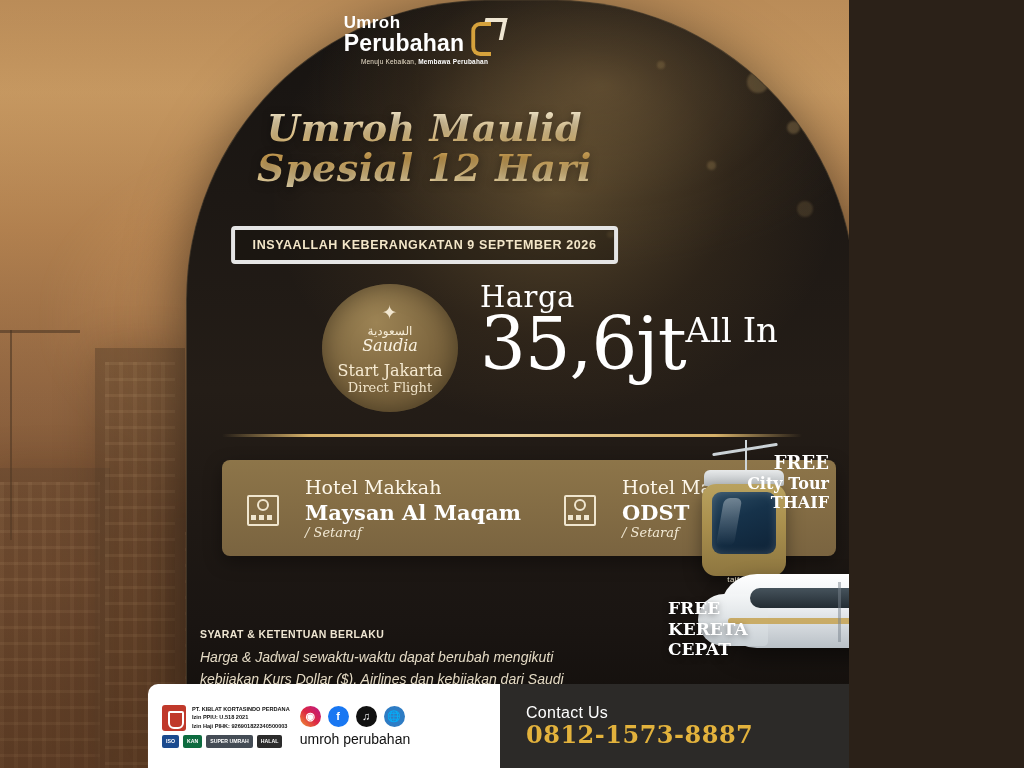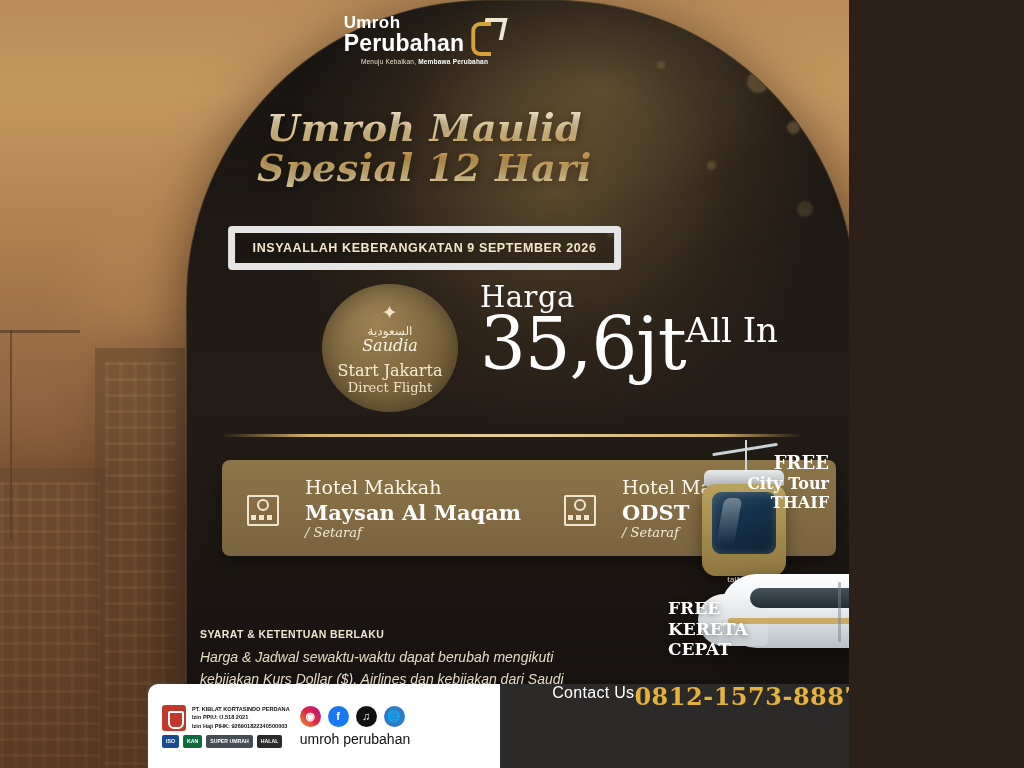--- a/index.html
+++ b/index.html
@@ -82,21 +82,21 @@
     font-size:38px;line-height:1.04;letter-spacing:.5px;
     background:linear-gradient(180deg,#fdf3d8 0%, #e8c888 38%, #c79b4e 62%, #f5e3b4 100%);
     -webkit-background-clip:text;background-clip:text;color:transparent;
     text-shadow:0 2px 10px rgba(0,0,0,.35);
   }
   .headline .l2{display:block;}
 
   
   .datepill{
     position:absolute;left:50%;transform:translateX(-50%);top:226px;z-index:6;
-    border:7px solid #e5e5e5;border-radius:4px;
+    border:4px solid #e5e5e5;border-radius:4px;
     padding:8px 18px;color:#f3e6c8;font-size:12.5px;font-weight:bold;letter-spacing:.6px;
     background:rgba(20,16,12,.35);
   }
 
   
   .airline{
     position:absolute;left:322px;top:284px;width:136px;height:128px;border-radius:50%;
     background:radial-gradient(circle at 40% 30%, #9c8354 0%, #7c653e 55%, #63502f 100%);
     display:flex;flex-direction:column;align-items:center;justify-content:center;
     color:#f6ead1;text-align:center;z-index:6;
@@ -174,21 +174,21 @@
     font-family:"DejaVu Serif",serif;font-weight:bold;font-size:17px;line-height:1.22;text-shadow:0 2px 6px rgba(0,0,0,.5);}
 
   
   .terms{position:absolute;left:200px;top:628px;z-index:6;color:#efe6d2;}
   .terms-title{font-size:10.5px;font-weight:bold;letter-spacing:.4px;}
   .terms-body{font-size:14px;font-style:italic;line-height:1.55;margin-top:7px;color:#e4dac4;max-width:390px;}
 
   
   .bottom{position:absolute;left:148px;bottom:0;width:740px;height:84px;z-index:9;display:flex;}
   .bottom-left{width:352px;background:#fff;border-radius:10px 0 0 0;display:flex;align-items:center;gap:10px;padding:0 14px;box-sizing:border-box;}
-  .bottom-right{flex:1;background:#2c2a28;border-radius:0 10px 0 0;display:flex;flex-direction:row;justify-content:center;padding-left:26px;box-sizing:border-box;}
+  .bottom-right{flex:1;background:#2c2a28;border-radius:0 10px 0 0;display:flex;flex-direction:column;justify-content:center;padding-left:26px;box-sizing:border-box;}
   .contact-label{color:#fff;font-size:16px;letter-spacing:.3px;}
   .contact-num{color:#e3b23c;font-family:"DejaVu Serif",serif;font-weight:bold;font-size:24px;line-height:1.1;letter-spacing:.5px;}
 
   .company{display:flex;flex-direction:column;gap:4px;}
   .co-top{display:flex;align-items:center;gap:6px;}
   .co-logo{width:24px;height:26px;background:#c0392b;border-radius:3px;position:relative;flex:none;}
   .co-logo:after{content:"";position:absolute;left:6px;top:6px;width:12px;height:14px;border:2px solid #fff;border-radius:2px 2px 6px 6px;}
   .co-lines{font-size:5.6px;line-height:1.45;color:#111;font-weight:bold;}
   .cert-row{display:flex;gap:4px;align-items:center;}
   .cert{height:13px;border-radius:2px;display:flex;align-items:center;justify-content:center;color:#fff;font-size:5.2px;font-weight:bold;padding:0 4px;}

